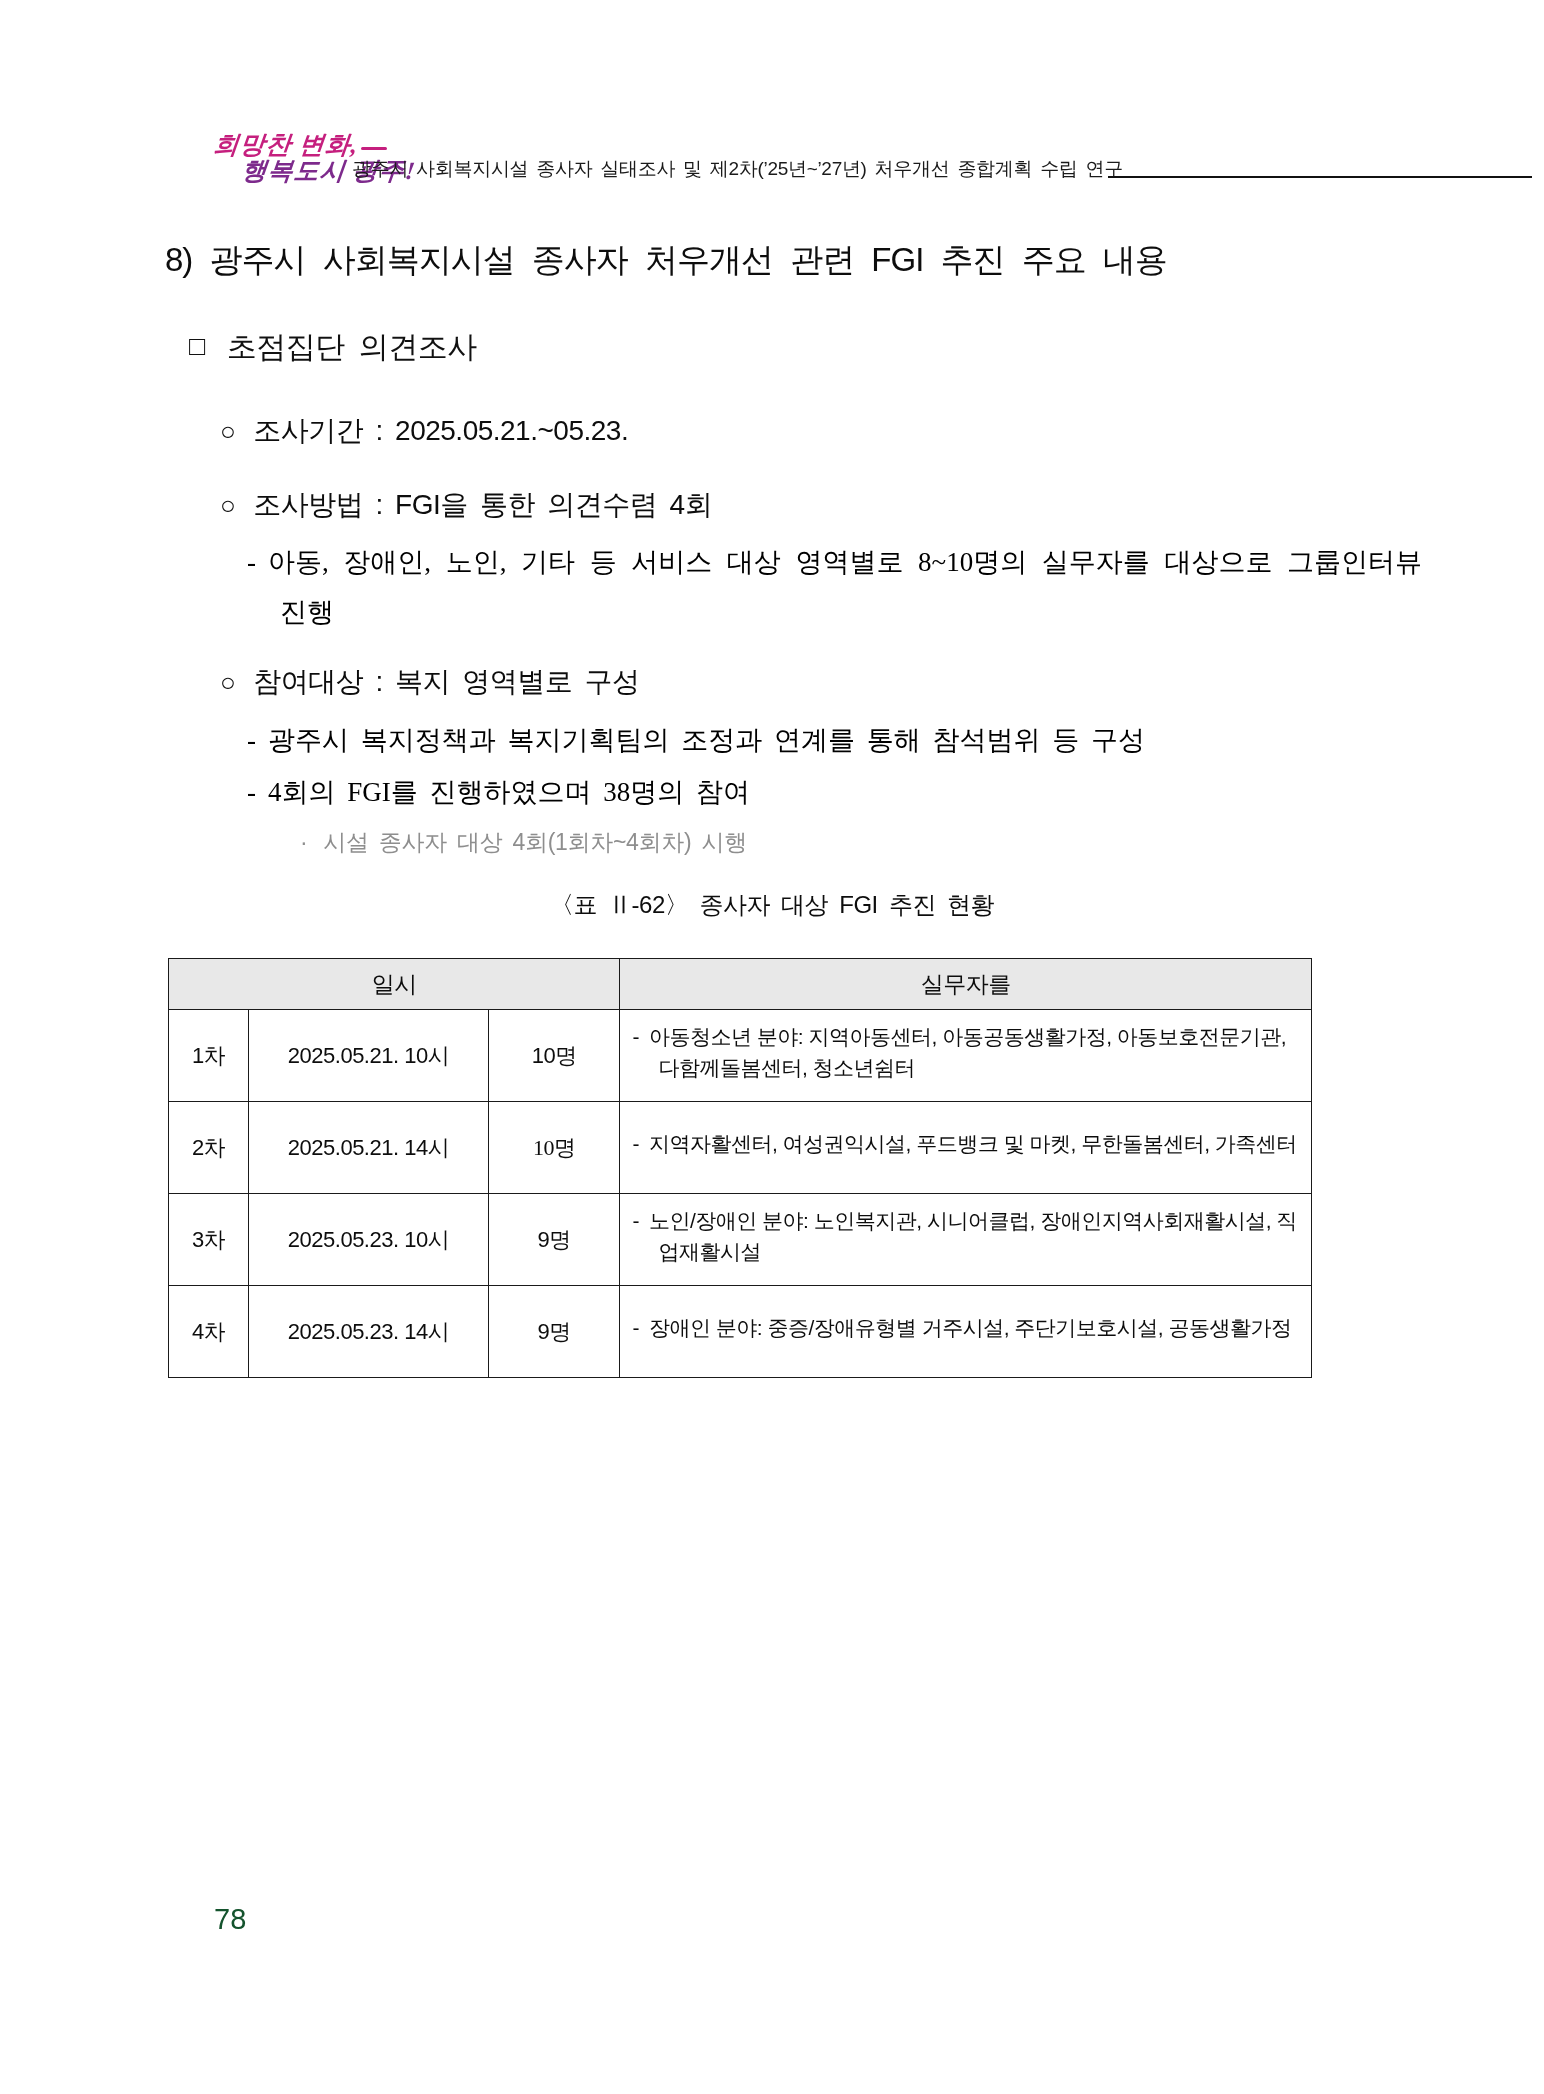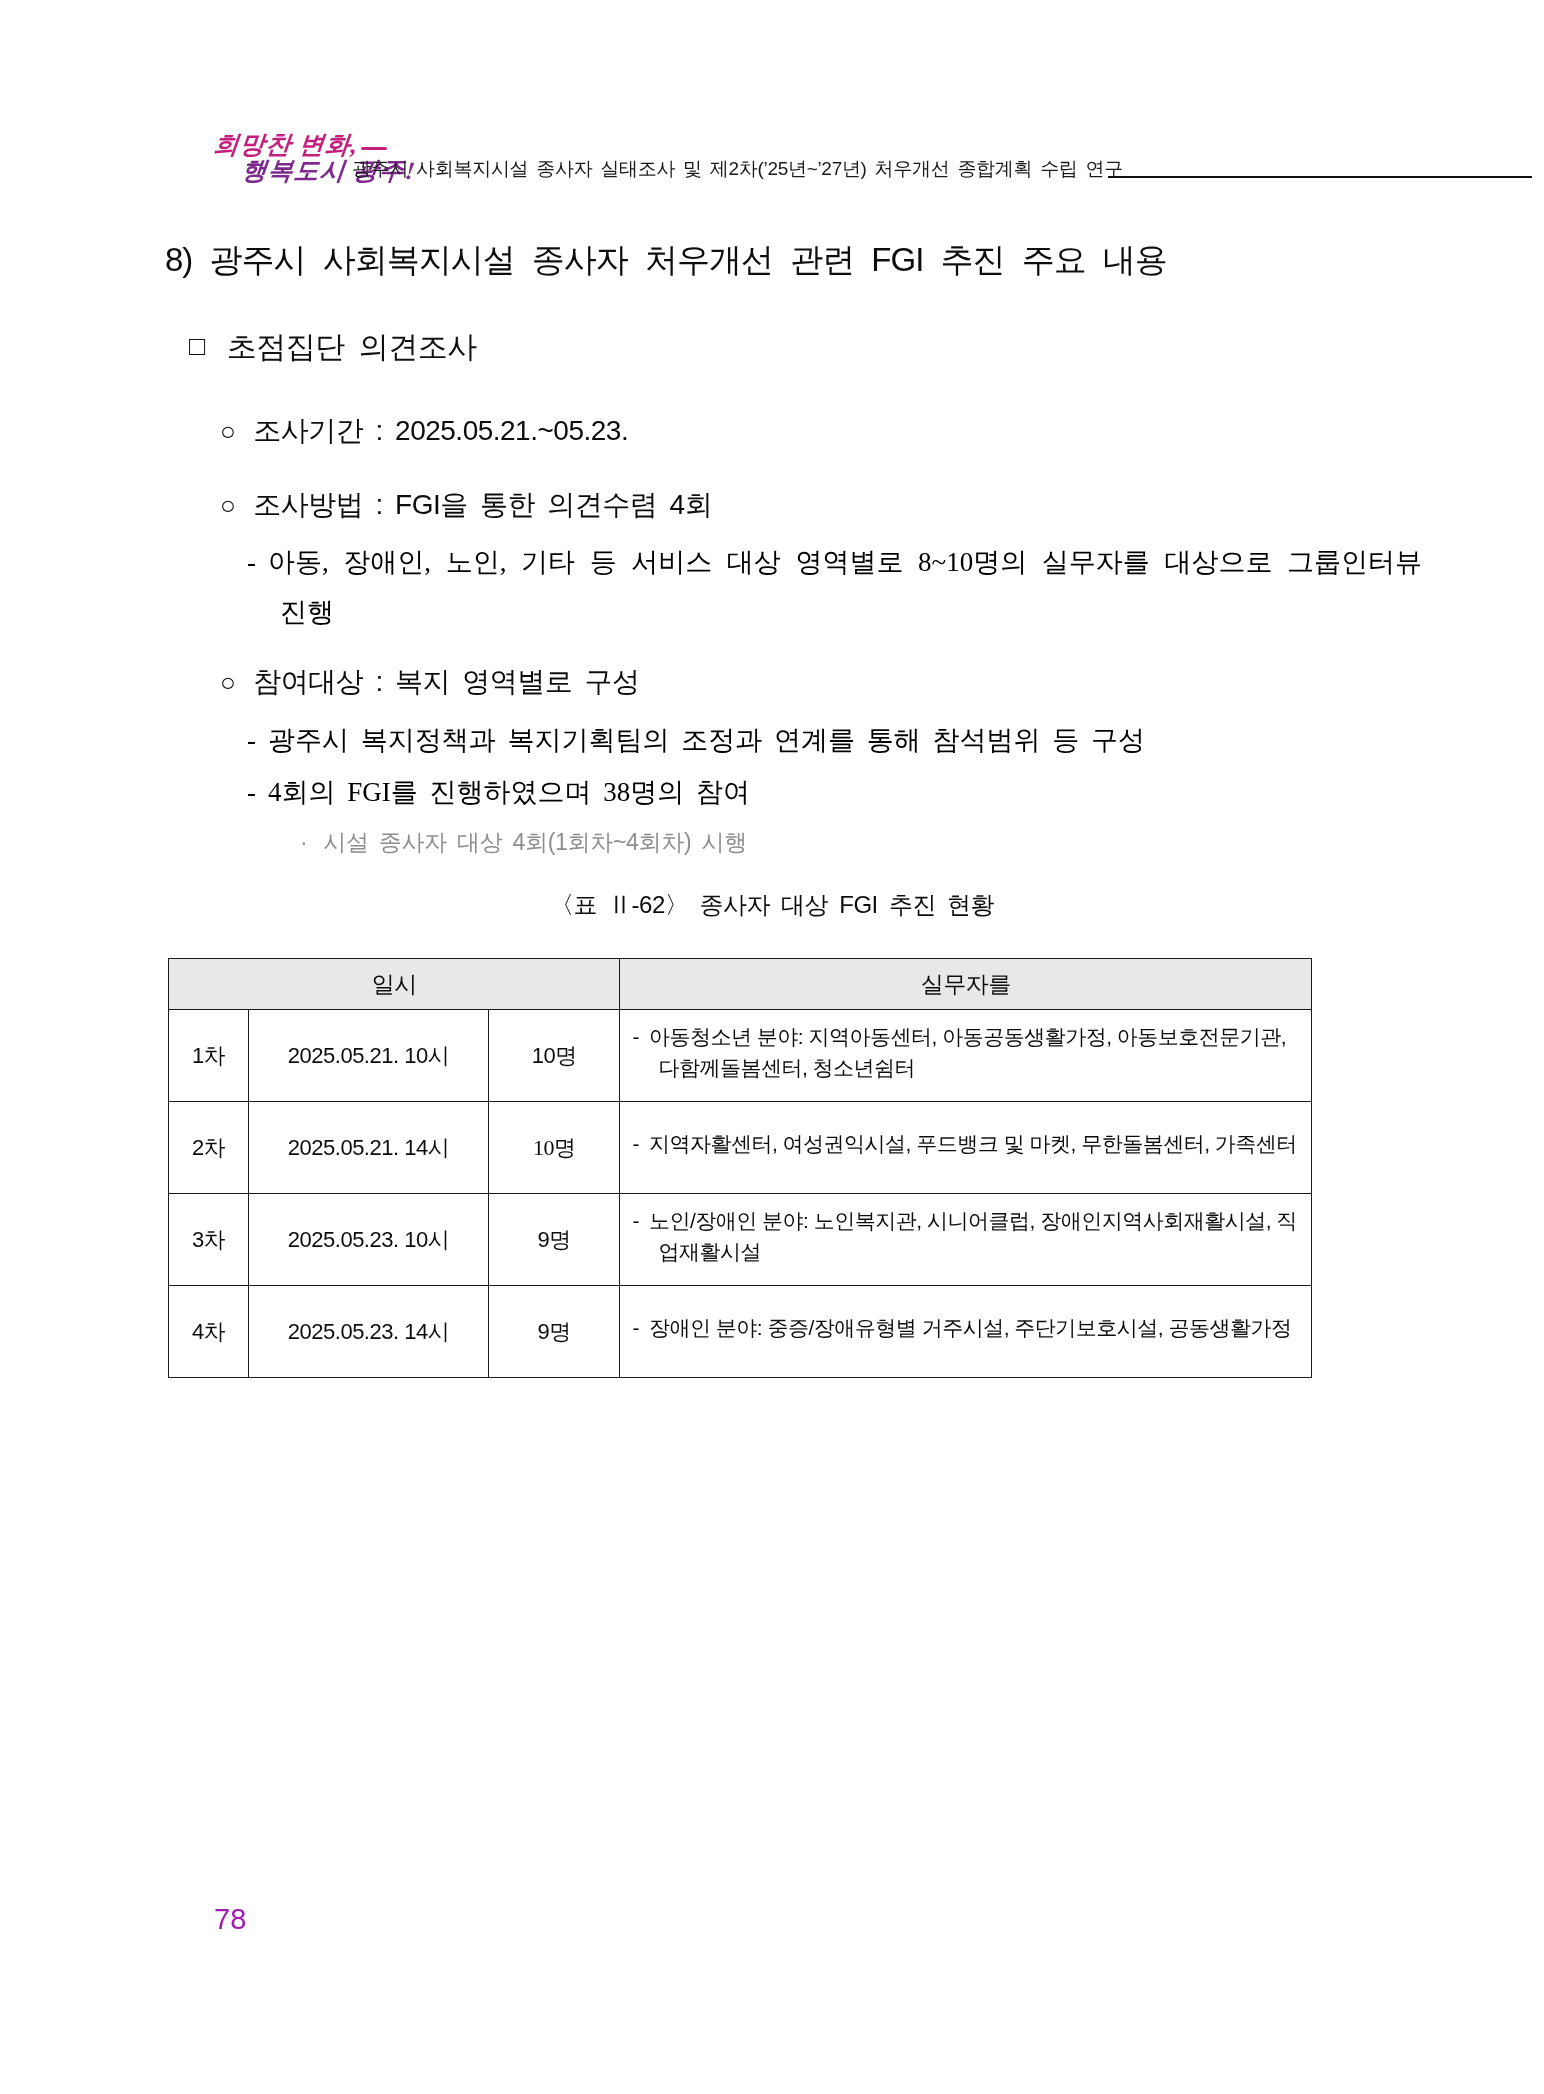--- a/index.html
+++ b/index.html
@@ -100,21 +100,21 @@
   .fgi-table td.target{
     text-align:left;font-size:21px;line-height:1.45;
     padding:0 10px 6px 12px;word-break:break-all;
   }
   .target .cell-inner{display:block;padding-left:26px;text-indent:-26px;}
   .target .dash{margin-right:10px;}
   .serif-cell{font-family:"Liberation Serif", serif;font-size:21px;}
   
   .page-number{
     position:absolute;left:214px;top:1903px;
-    font-size:29px;color:#a21caf;
+    font-size:29px;color:#14532d;
   }
 </style>
 </head>
 <body>
 
 <div class="page">
 
   <div class="logo">
     <span class="logo-line1">희망찬 변화,</span><span class="logo-flourish"></span>
     <span class="logo-line2">행복도시 광주!</span>

